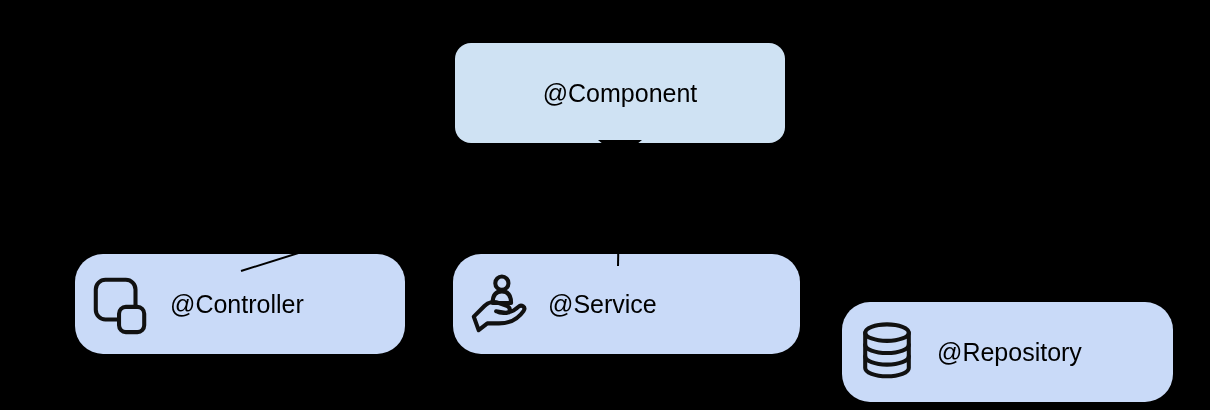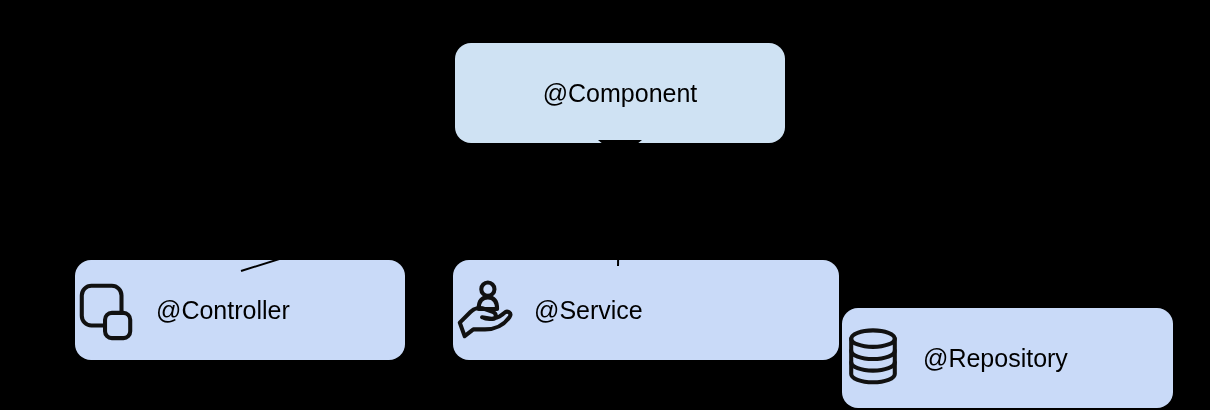--- a/index.html
+++ b/index.html
@@ -6,23 +6,23 @@
   .canvas{
     position:relative;width:1210px;height:410px;overflow:hidden;
     font-family:"Liberation Sans",sans-serif;
   }
   .node{
     position:absolute;height:100px;border-radius:16px;
     display:flex;align-items:center;box-sizing:border-box;z-index:1;
   }
   .node .label{font-size:25px;line-height:1;white-space:nowrap;}
   .node-parent{left:455px;top:43px;width:330px;justify-content:center;}
-  .node-child{top:260px;width:330px;gap:19px;}
+  .node-child{top:254px;width:330px;padding-left:14px;gap:19px;border-radius:28px;}
   .node-controller{left:75px;}
-  .node-service{left:453px;width:386px;}
+  .node-service{left:453px;width:347px;}
   .node-repository{left:842px;width:331px;margin-top:48px;}
   .icon{width:62px;height:62px;flex:0 0 auto;display:flex;align-items:center;justify-content:center;}
   .icon svg{width:62px;height:62px;display:block;}
   .connectors{position:absolute;left:0;top:0;width:1210px;height:410px;z-index:3;pointer-events:none;}
 </style>
 </head>
 <body style="background-color: rgb(0, 0, 0);">
 
 <div class="canvas" style="color: rgb(0, 0, 0);">
 

